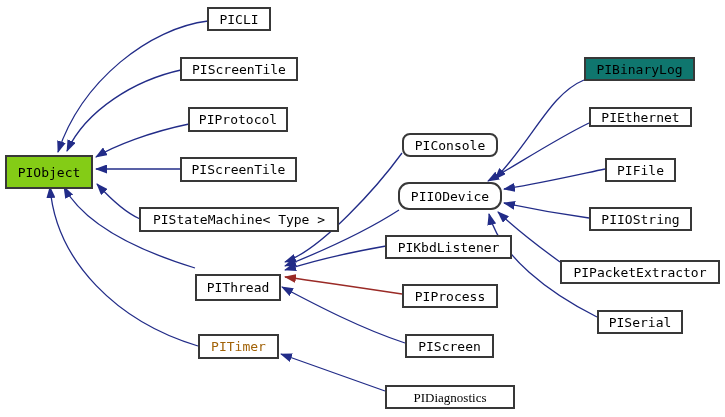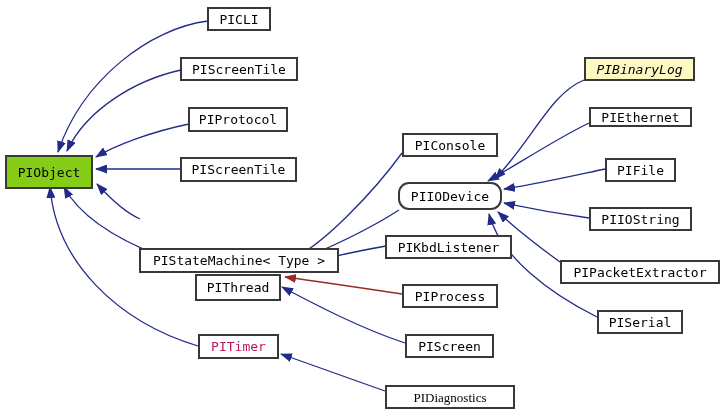--- a/index.html
+++ b/index.html
@@ -67,29 +67,29 @@
         <path d="M597,317 C549,293 500,256 489,214" stroke="#222c88" marker-end="url(#ah-public)"></path>
         <path d="M385,391 C351,379 315,366 281,354" stroke="#222c88" marker-end="url(#ah-public)"></path>
       </g>
   </svg>
 
   <div class="node" style="left: 5px; top: 155px; width: 88px; height: 34px; border-color: rgb(56, 56, 56); background: #84cc16; color: rgb(0, 0, 0);">PIObject</div>
   <div class="node" style="left: 207px; top: 7px; width: 64px; height: 24px; border-color: rgb(56, 56, 56); background: rgb(255, 255, 255); color: rgb(0, 0, 0);">PICLI</div>
   <div class="node" style="left: 180px; top: 57px; width: 118px; height: 24px; border-color: rgb(56, 56, 56); background: rgb(255, 255, 255); color: rgb(0, 0, 0);">PIScreenTile</div>
   <div class="node" style="left: 188px; top: 107px; width: 100px; height: 25px; border-color: rgb(56, 56, 56); background: rgb(255, 255, 255); color: rgb(0, 0, 0);">PIProtocol</div>
   <div class="node" style="left: 180px; top: 157px; width: 117px; height: 25px; border-color: rgb(56, 56, 56); background: rgb(255, 255, 255); color: rgb(0, 0, 0);">PIScreenTile</div>
-  <div class="node" style="left: 139px; top: 207px; width: 200px; height: 25px; border-color: rgb(56, 56, 56); background: rgb(255, 255, 255); color: rgb(0, 0, 0); margin-top: 41px;">PIStateMachine&lt; Type &gt;</div>
+  <div class="node" style="left: 139px; top: 207px; width: 200px; height: 25px; border-color: rgb(56, 56, 56); background: rgb(255, 255, 255); color: rgb(0, 0, 0);">PIStateMachine&lt; Type &gt;</div>
   <div class="node" style="left: 195px; top: 258px; width: 86px; height: 27px; border-color: rgb(56, 56, 56); background: rgb(255, 255, 255); color: rgb(0, 0, 0); margin-top: 16px;">PIThread</div>
-  <div class="node" style="left: 198px; top: 334px; width: 81px; height: 25px; border-color: rgb(56, 56, 56); background: rgb(255, 255, 255); color: #be185d;">PITimer</div>
-  <div class="node" style="left: 402px; top: 133px; width: 96px; height: 24px; border-color: rgb(56, 56, 56); background: rgb(255, 255, 255); color: rgb(0, 0, 0);">PIConsole</div>
+  <div class="node" style="left: 198px; top: 334px; width: 81px; height: 25px; border-color: rgb(56, 56, 56); background: rgb(255, 255, 255); color: #a16207;">PITimer</div>
+  <div class="node" style="left: 402px; top: 133px; width: 96px; height: 24px; border-color: rgb(56, 56, 56); background: rgb(255, 255, 255); color: rgb(0, 0, 0); border-radius: 8px;">PIConsole</div>
   <div class="node" style="left: 398px; top: 182px; width: 104px; height: 28px; border-color: rgb(56, 56, 56); background: rgb(255, 255, 255); color: rgb(0, 0, 0); border-radius: 11px;">PIIODevice</div>
   <div class="node" style="left: 385px; top: 235px; width: 127px; height: 24px; border-color: rgb(56, 56, 56); background: rgb(255, 255, 255); color: rgb(0, 0, 0);">PIKbdListener</div>
   <div class="node" style="left: 402px; top: 284px; width: 96px; height: 24px; border-color: rgb(56, 56, 56); background: rgb(255, 255, 255); color: rgb(0, 0, 0);">PIProcess</div>
   <div class="node" style="left: 405px; top: 334px; width: 89px; height: 24px; border-color: rgb(56, 56, 56); background: rgb(255, 255, 255); color: rgb(0, 0, 0);">PIScreen</div>
   <div class="node" style="left: 385px; top: 385px; width: 130px; height: 24px; border-color: rgb(56, 56, 56); background: rgb(255, 255, 255); color: rgb(0, 0, 0); font-family: Liberation Serif, serif;">PIDiagnostics</div>
-  <div class="node" style="left: 584px; top: 57px; width: 111px; height: 24px; border-color: rgb(56, 56, 56); background: #fef9c3; color: rgb(0, 0, 0); font-style: italic;">PIBinaryLog</div>
+  <div class="node" style="left: 584px; top: 57px; width: 111px; height: 24px; border-color: rgb(56, 56, 56); background: #0f766e; color: rgb(0, 0, 0);">PIBinaryLog</div>
   <div class="node" style="left: 589px; top: 107px; width: 103px; height: 20px; border-color: rgb(56, 56, 56); background: rgb(255, 255, 255); color: rgb(0, 0, 0);">PIEthernet</div>
   <div class="node" style="left: 605px; top: 158px; width: 71px; height: 24px; border-color: rgb(56, 56, 56); background: rgb(255, 255, 255); color: rgb(0, 0, 0);">PIFile</div>
   <div class="node" style="left: 560px; top: 260px; width: 160px; height: 24px; border-color: rgb(56, 56, 56); background: rgb(255, 255, 255); color: rgb(0, 0, 0);">PIPacketExtractor</div>
   <div class="node" style="left: 589px; top: 207px; width: 103px; height: 24px; border-color: rgb(56, 56, 56); background: rgb(255, 255, 255); color: rgb(0, 0, 0);">PIIOString</div>
   <div class="node" style="left: 597px; top: 310px; width: 86px; height: 24px; border-color: rgb(56, 56, 56); background: rgb(255, 255, 255); color: rgb(0, 0, 0);">PISerial</div>
 
 </div>
 
 </body></html>

